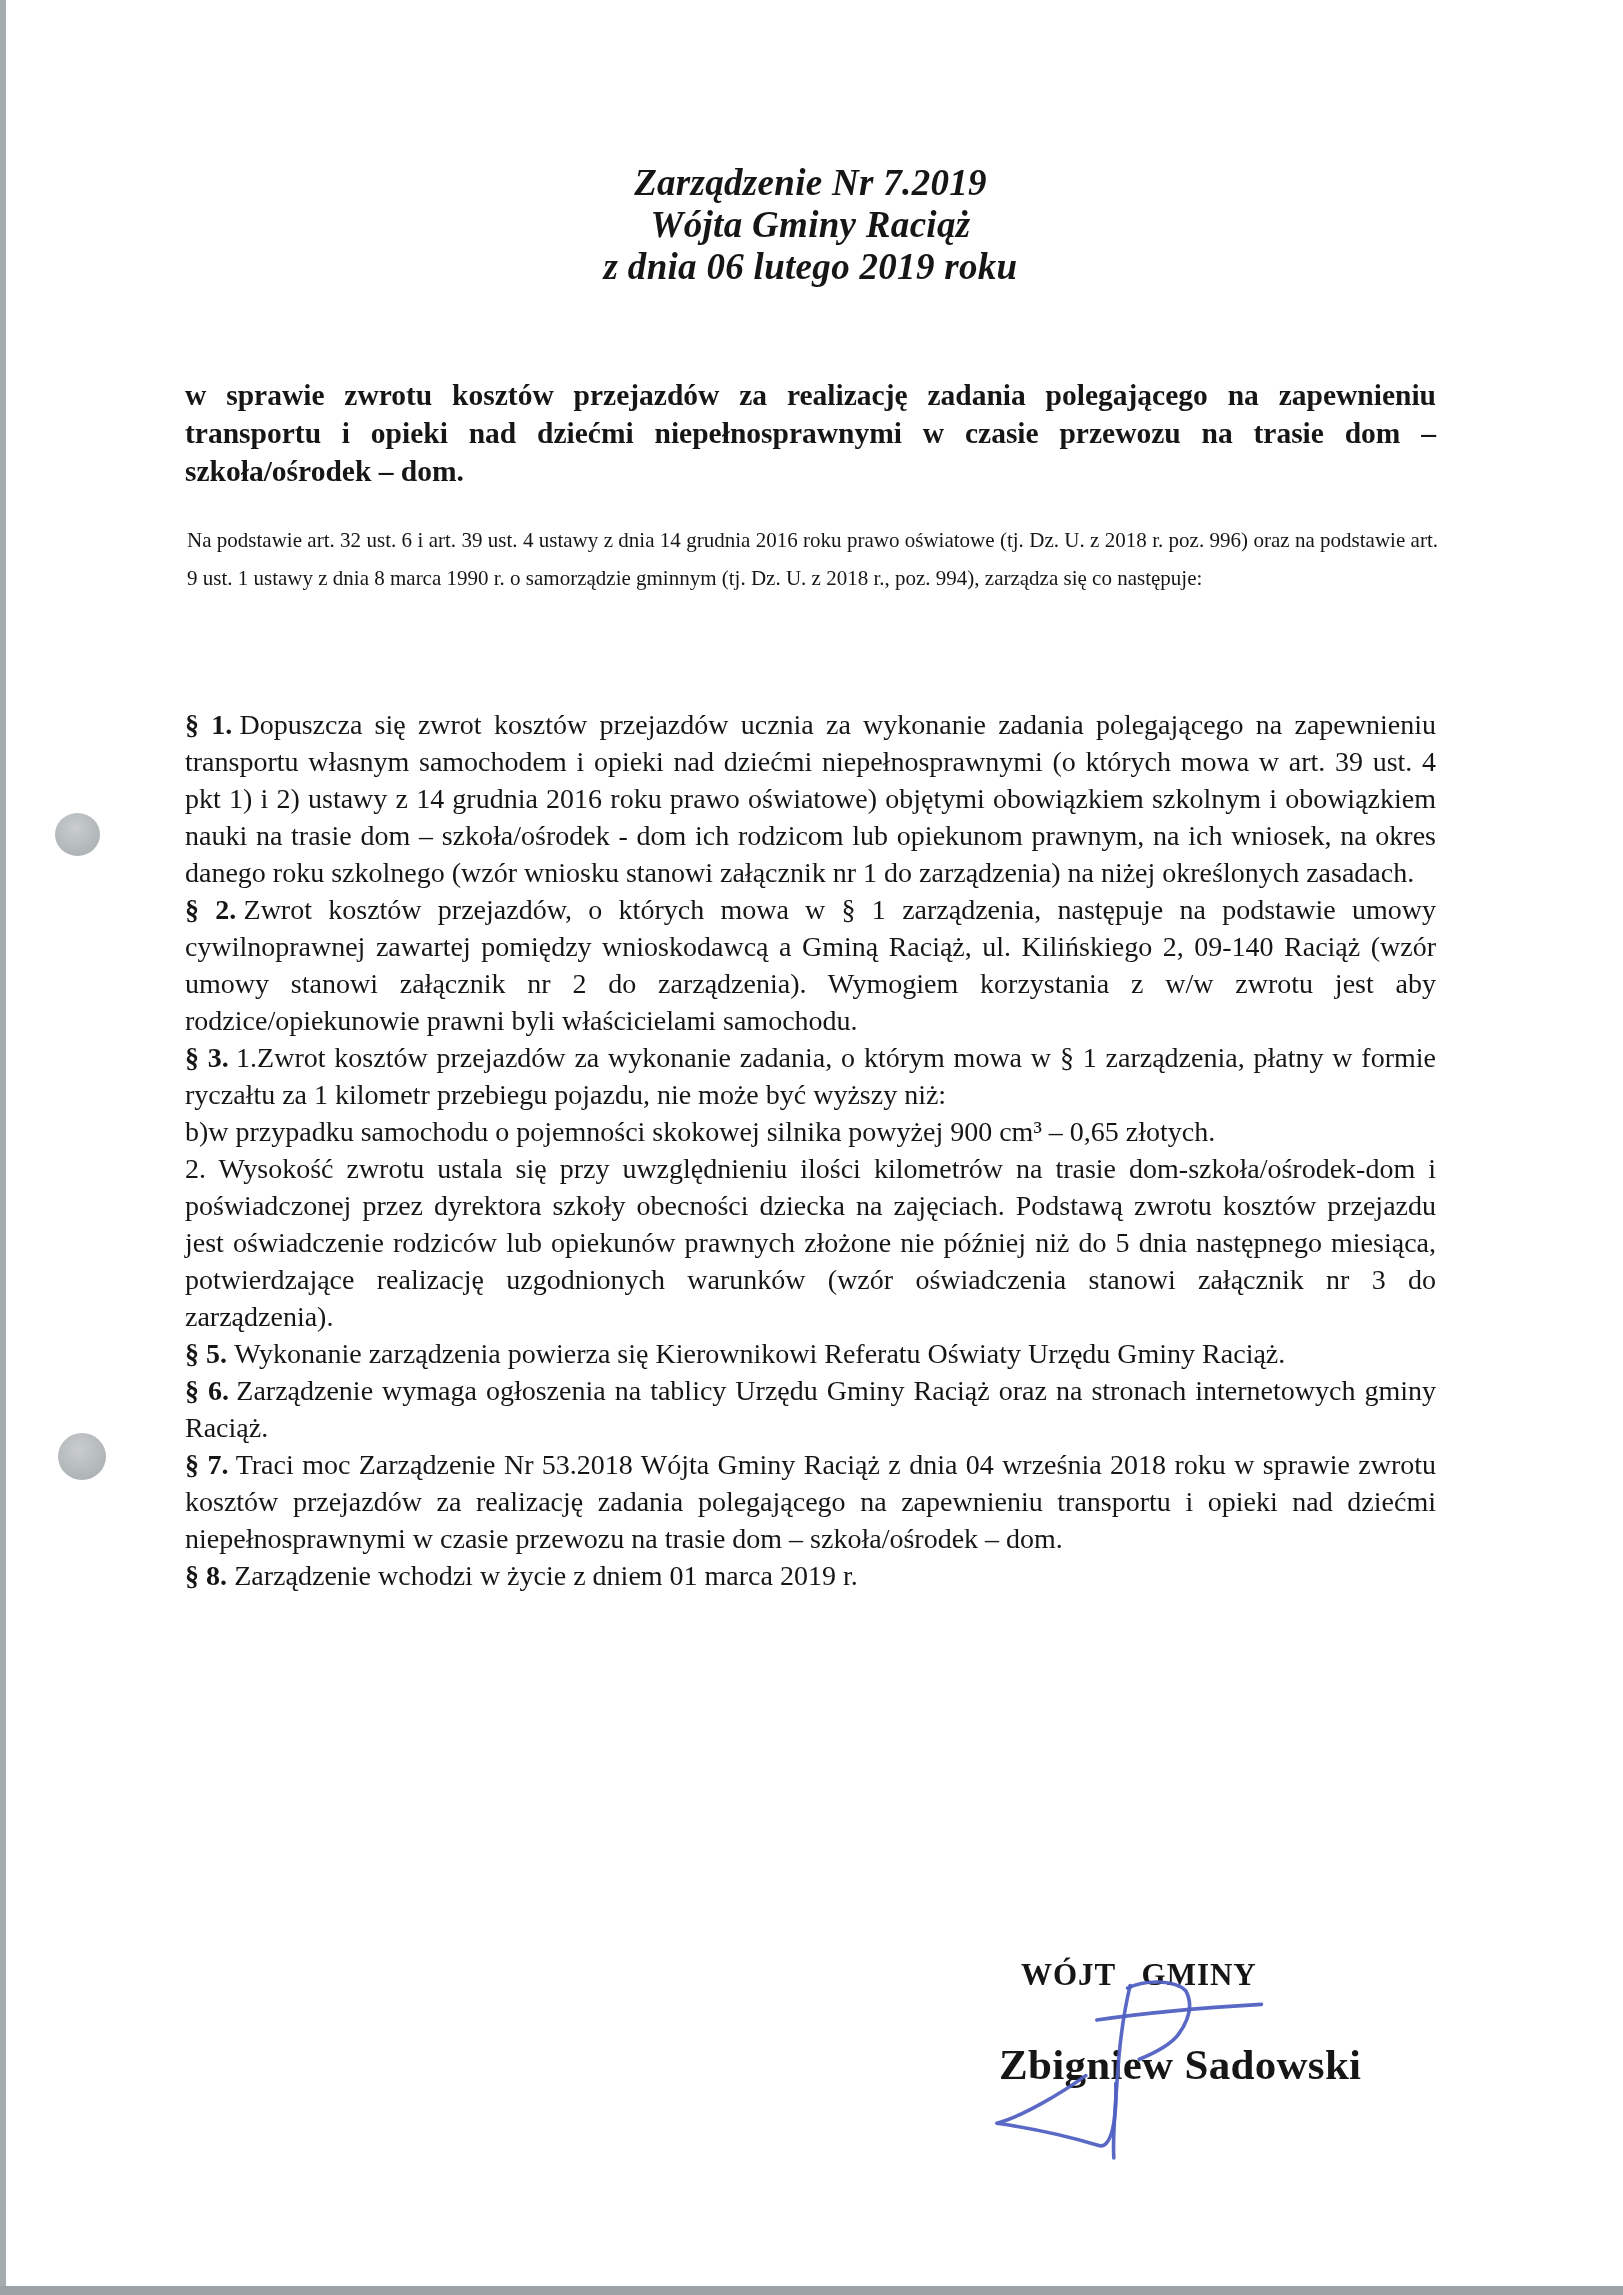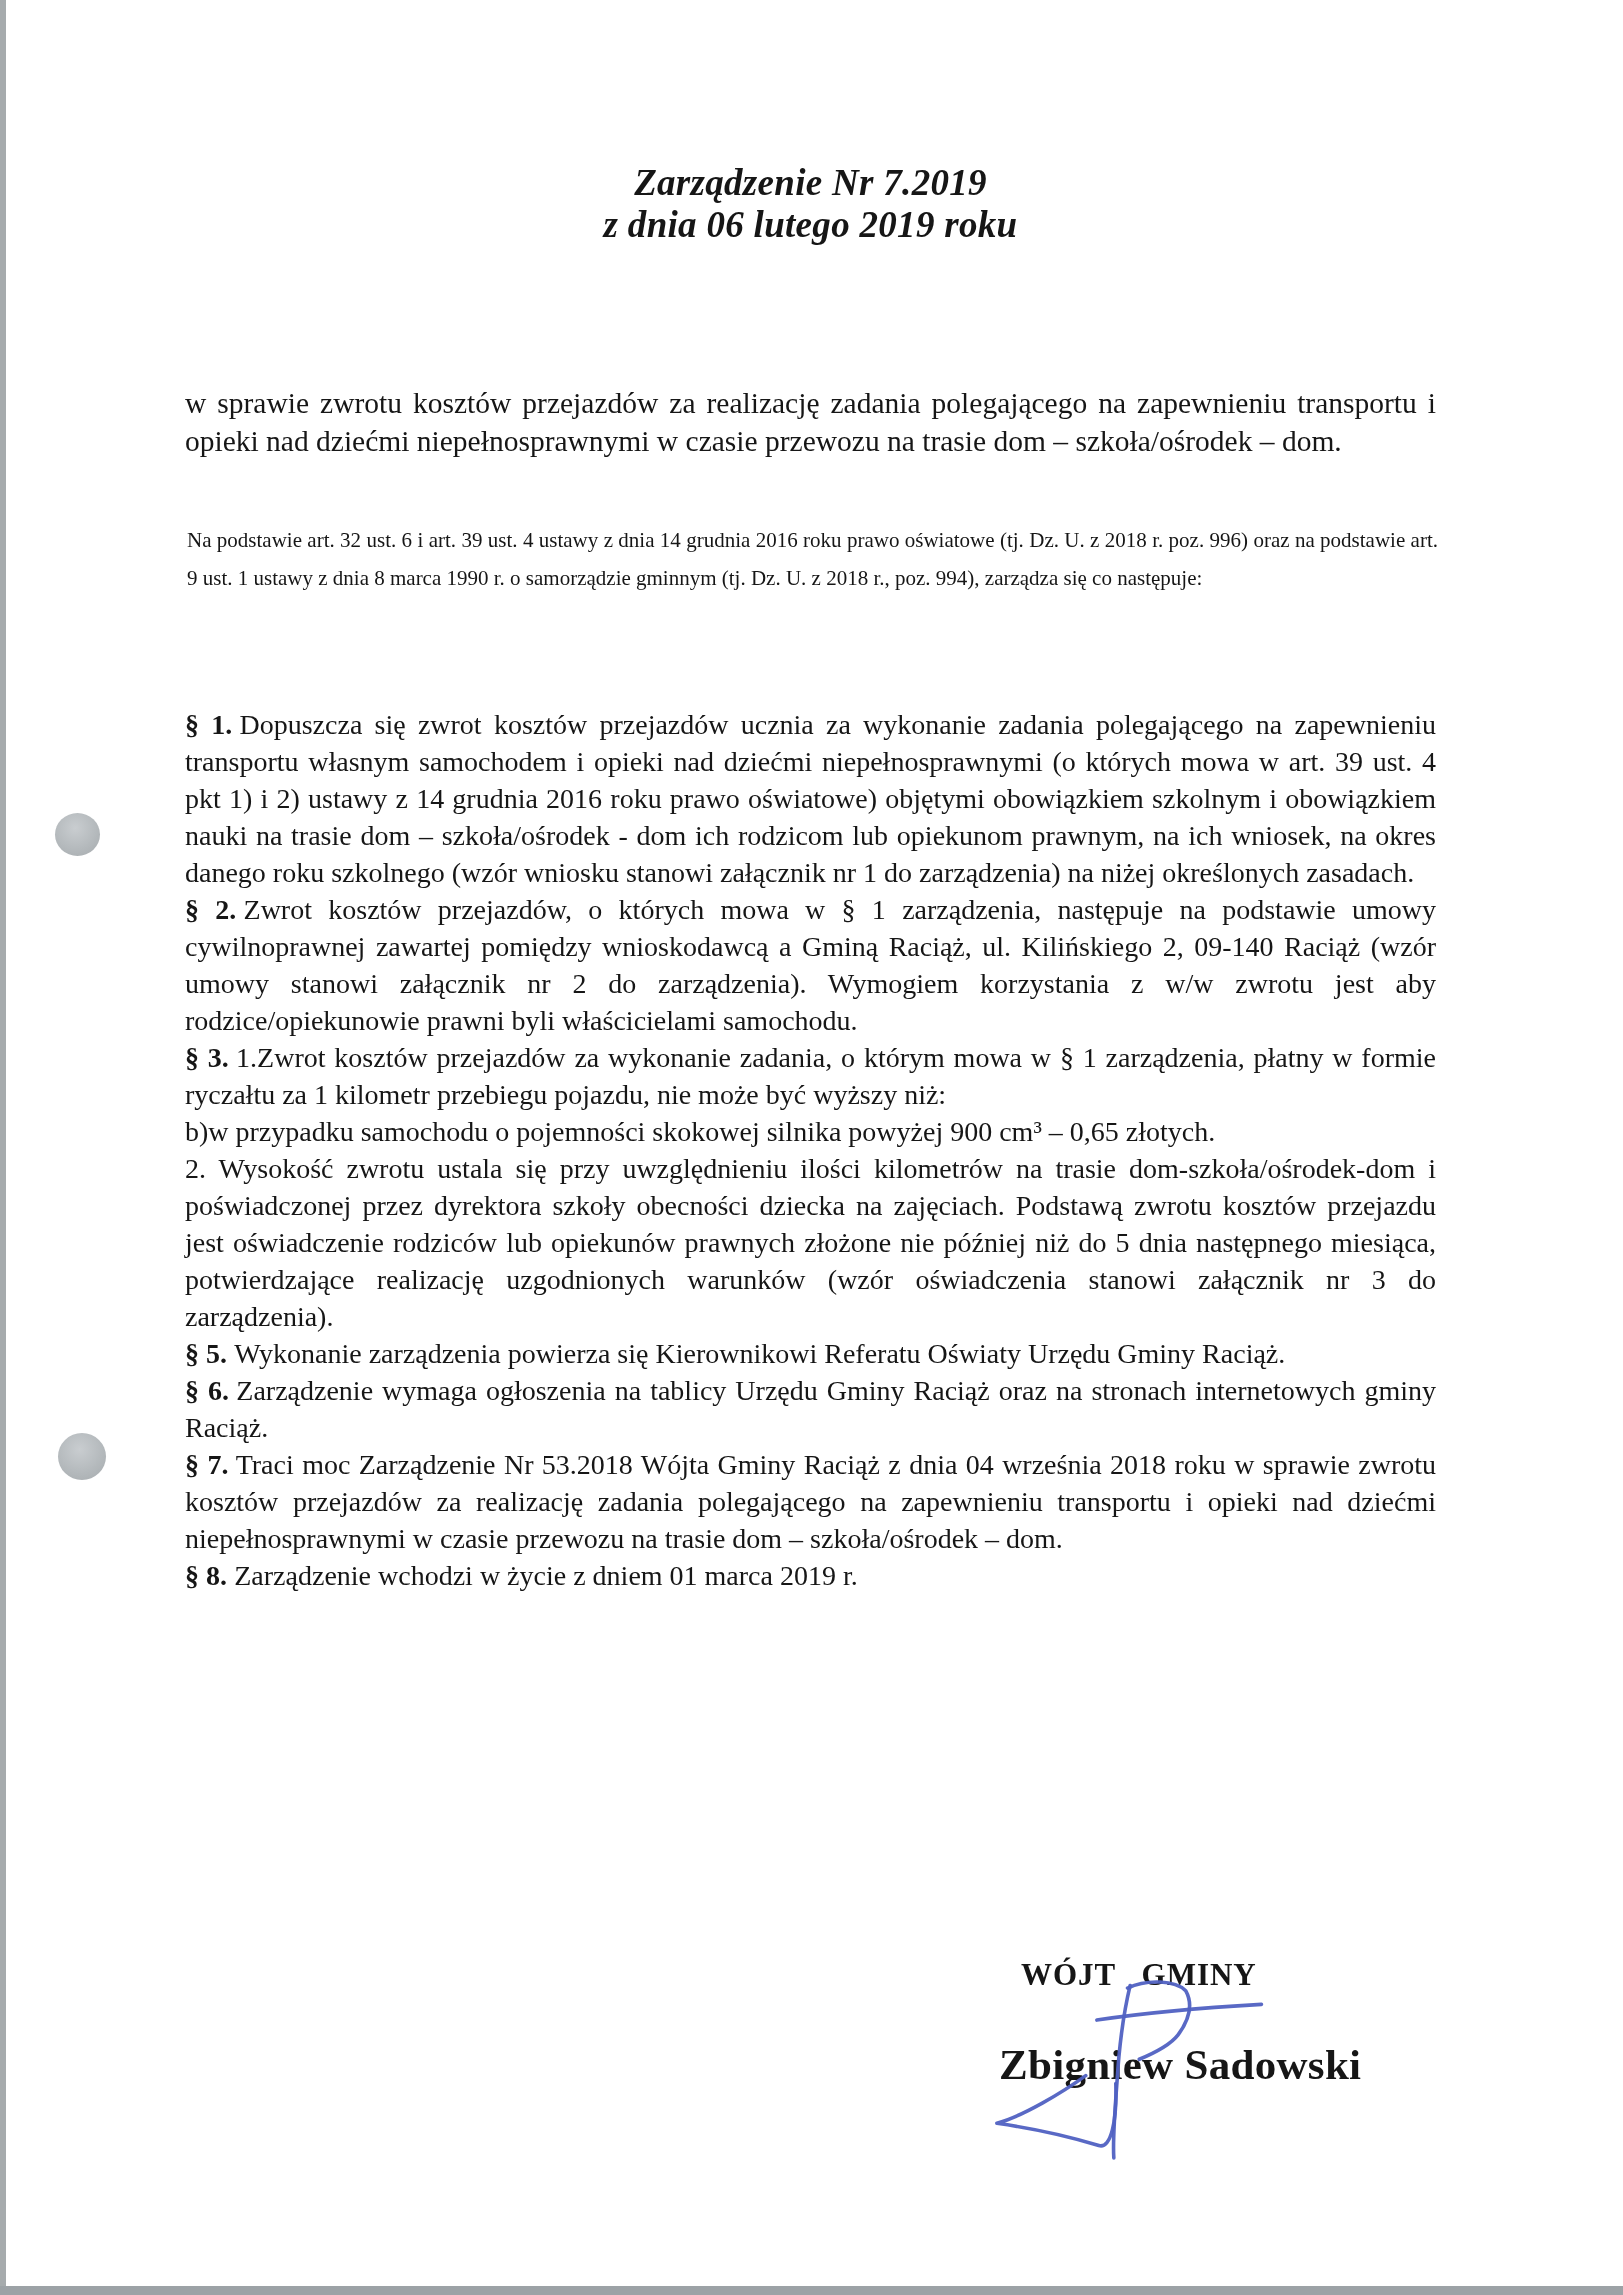--- a/index.html
+++ b/index.html
@@ -31,23 +31,23 @@
 
   
   .title {
     position: absolute; left: 185px; top: 162px; width: 1251px;
     text-align: center;
     font-style: italic; font-weight: 700;
     font-size: 37px; line-height: 42px;
     letter-spacing: 0.3px;
   }
   .subject {
-    position: absolute; left: 185px; top: 384px; width: 1251px;
+    position: absolute; left: 185px; top: 376px; width: 1251px;
     margin: 0;
-    font-weight: 400; font-size: 29.5px; line-height: 38px;
+    font-weight: 700; font-size: 29.5px; line-height: 38px;
     text-align: justify;
   }
   .legal {
     position: absolute; left: 185px; top: 519px; width: 1251px;
     margin: 2px;
     font-size: 21px; line-height: 38px;
     text-align: justify;
   }
   .main {
     position: absolute; left: 185px; top: 706px; width: 1251px;
@@ -89,20 +89,21 @@
 
 <div class="page">
 
   <div class="edge-left"></div>
   <div class="edge-bottom"></div>
   <div class="hole hole-1"></div>
   <div class="hole hole-2"></div>
 
   <header class="title">
     <div>Zarządzenie Nr 7.2019</div>
+    <div>Wójta Gminy Raciąż</div>
     <div>z dnia 06 lutego 2019 roku</div>
   </header>
 
   <p class="subject">w sprawie zwrotu kosztów przejazdów za realizację zadania polegającego na zapewnieniu transportu i opieki nad dziećmi niepełnosprawnymi w czasie przewozu na trasie dom – szkoła/ośrodek – dom.</p>
 
   <p class="legal">Na podstawie art. 32 ust. 6 i art. 39 ust. 4 ustawy z dnia 14 grudnia 2016 roku prawo oświatowe (tj. Dz. U. z 2018 r. poz. 996) oraz na podstawie art. 9 ust. 1 ustawy z dnia 8 marca 1990 r. o samorządzie gminnym (tj. Dz. U. z 2018 r., poz. 994), zarządza się co następuje:</p>
 
   <div class="main">
     <p><span class="marker">§ 1.</span><span>Dopuszcza się zwrot kosztów przejazdów ucznia za wykonanie zadania polegającego na zapewnieniu transportu własnym samochodem i opieki nad dziećmi niepełnosprawnymi (o których mowa w art. 39 ust. 4 pkt 1) i 2) ustawy z 14 grudnia 2016 roku prawo oświatowe) objętymi obowiązkiem szkolnym i obowiązkiem nauki na trasie dom – szkoła/ośrodek - dom ich rodzicom lub opiekunom prawnym, na ich wniosek, na okres danego roku szkolnego (wzór wniosku stanowi załącznik nr 1 do zarządzenia) na niżej określonych zasadach.</span></p>
     <p><span class="marker">§ 2.</span><span>Zwrot kosztów przejazdów, o których mowa w § 1 zarządzenia, następuje na podstawie umowy cywilnoprawnej zawartej pomiędzy wnioskodawcą a Gminą Raciąż, ul. Kilińskiego 2, 09-140 Raciąż (wzór umowy stanowi załącznik nr 2 do zarządzenia). Wymogiem korzystania z w/w zwrotu jest aby rodzice/opiekunowie prawni byli właścicielami samochodu.</span></p>

